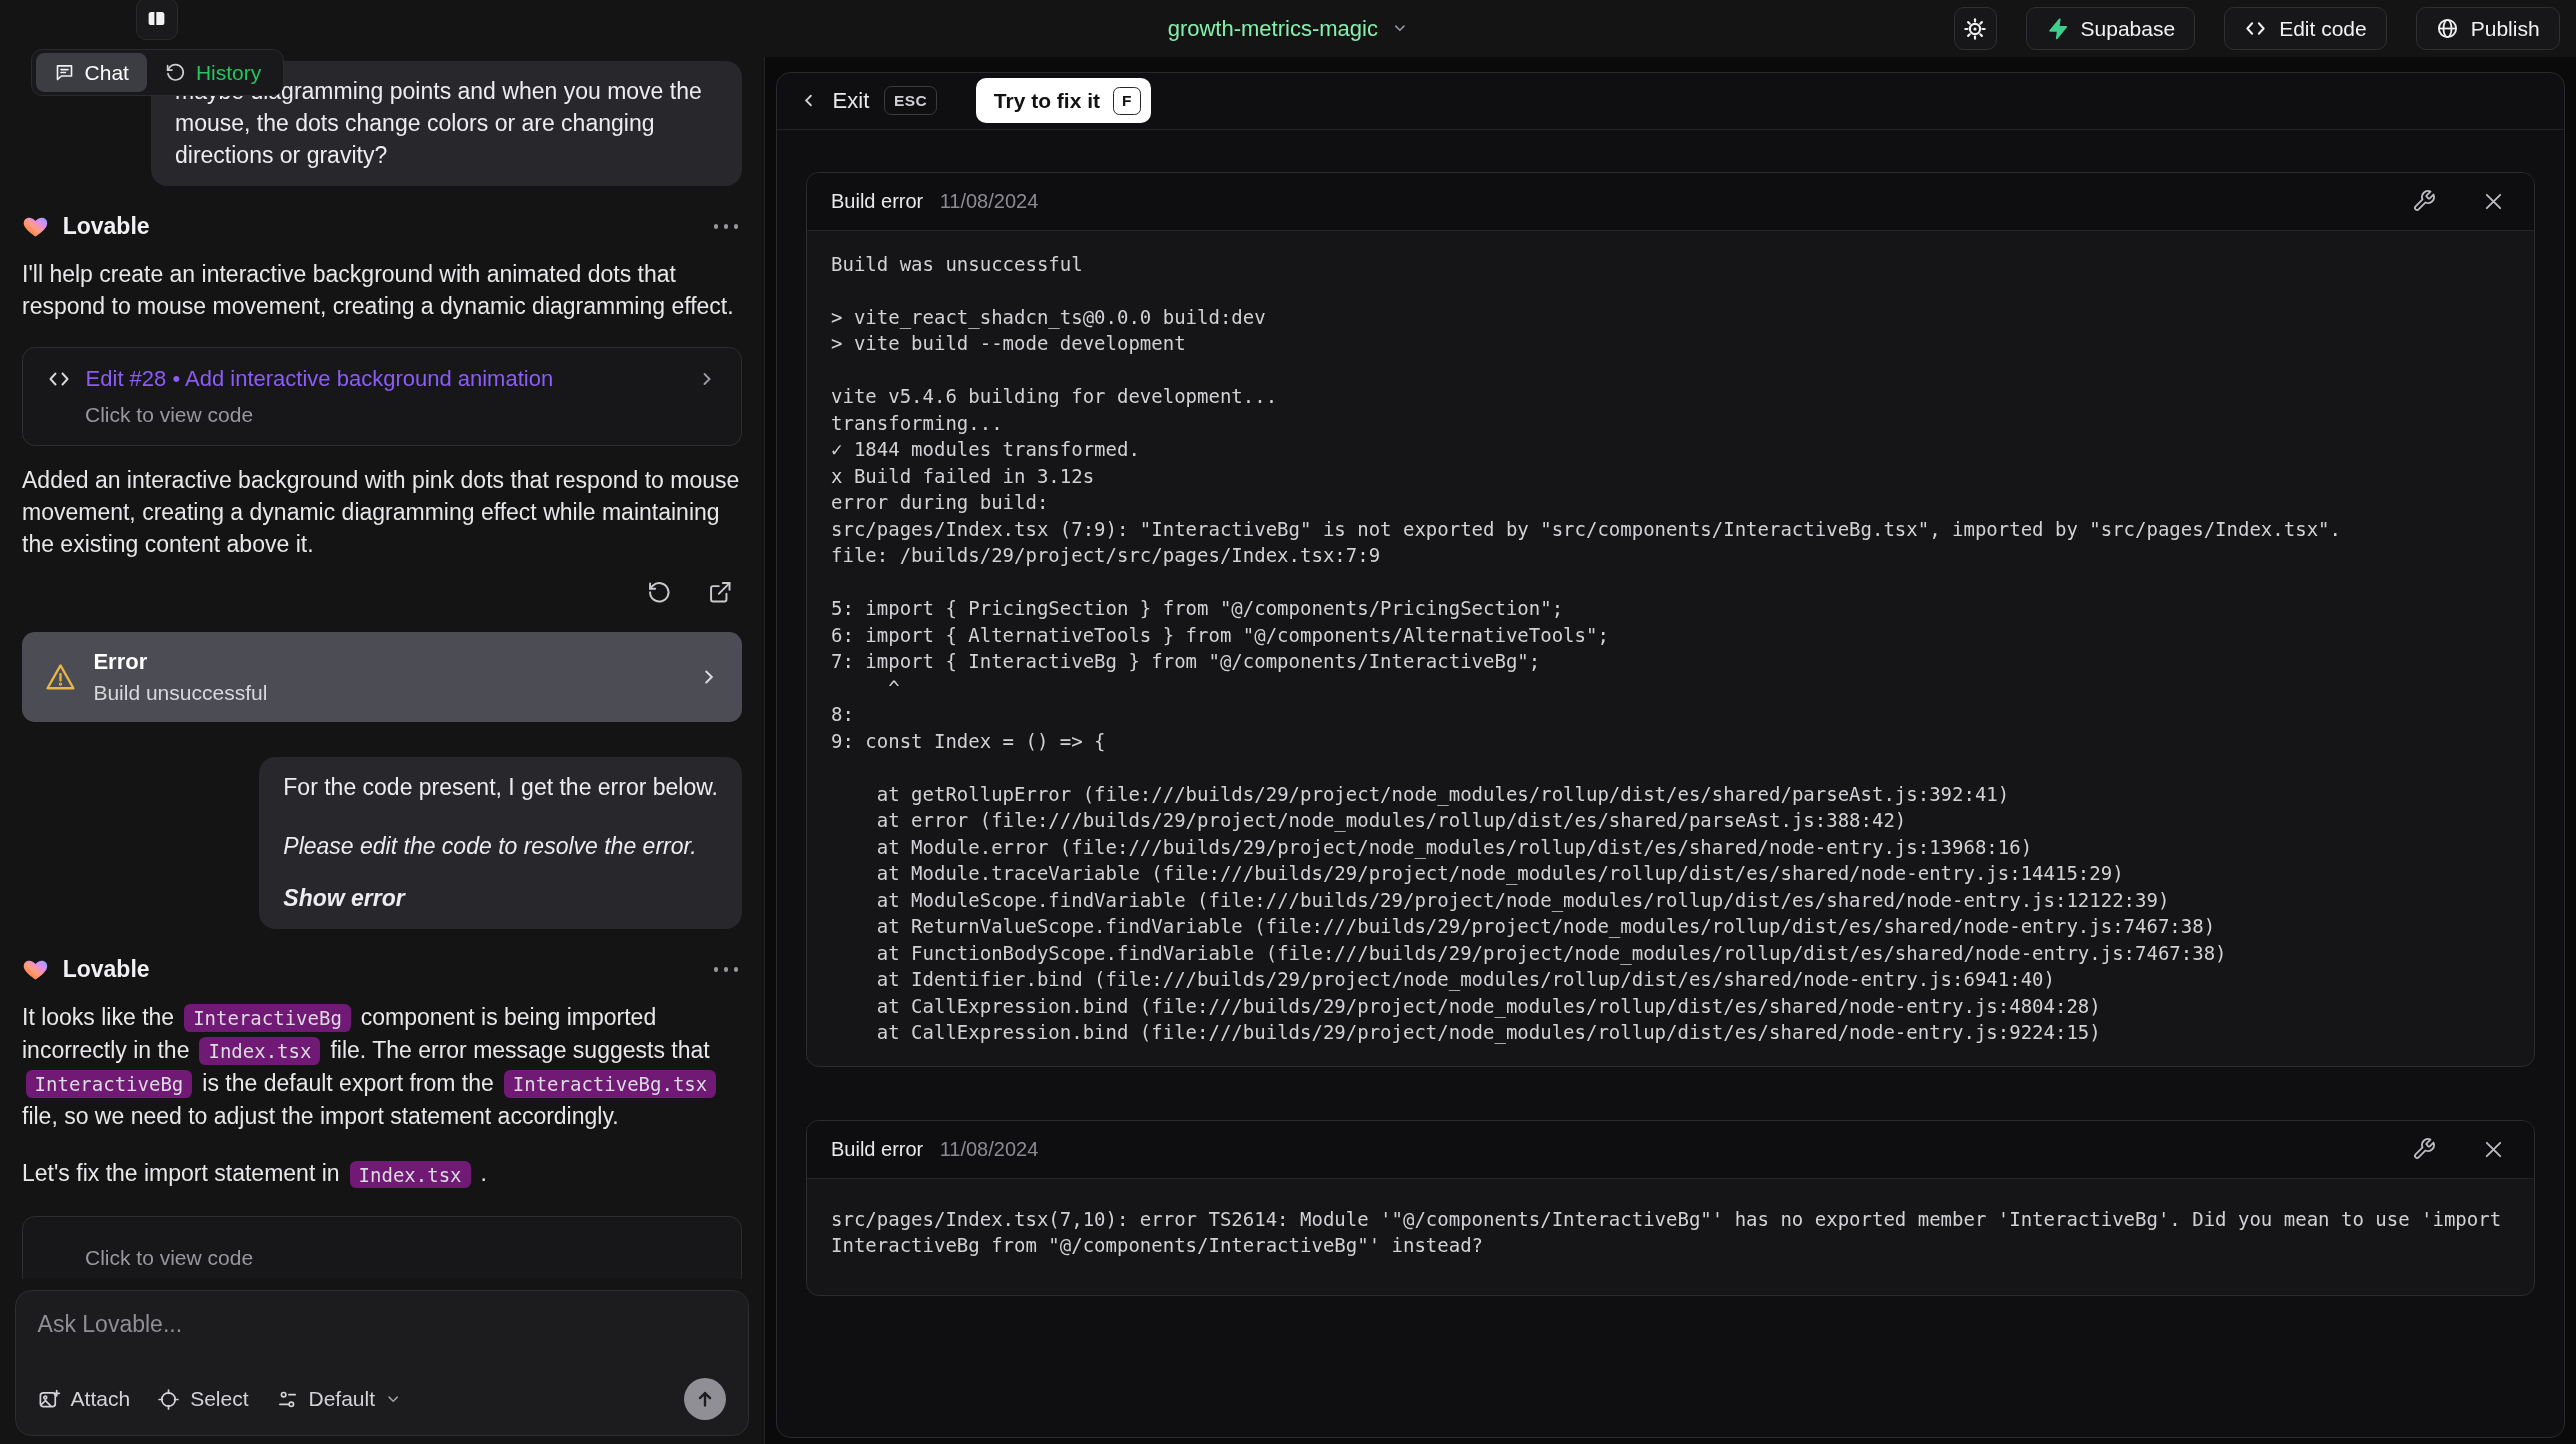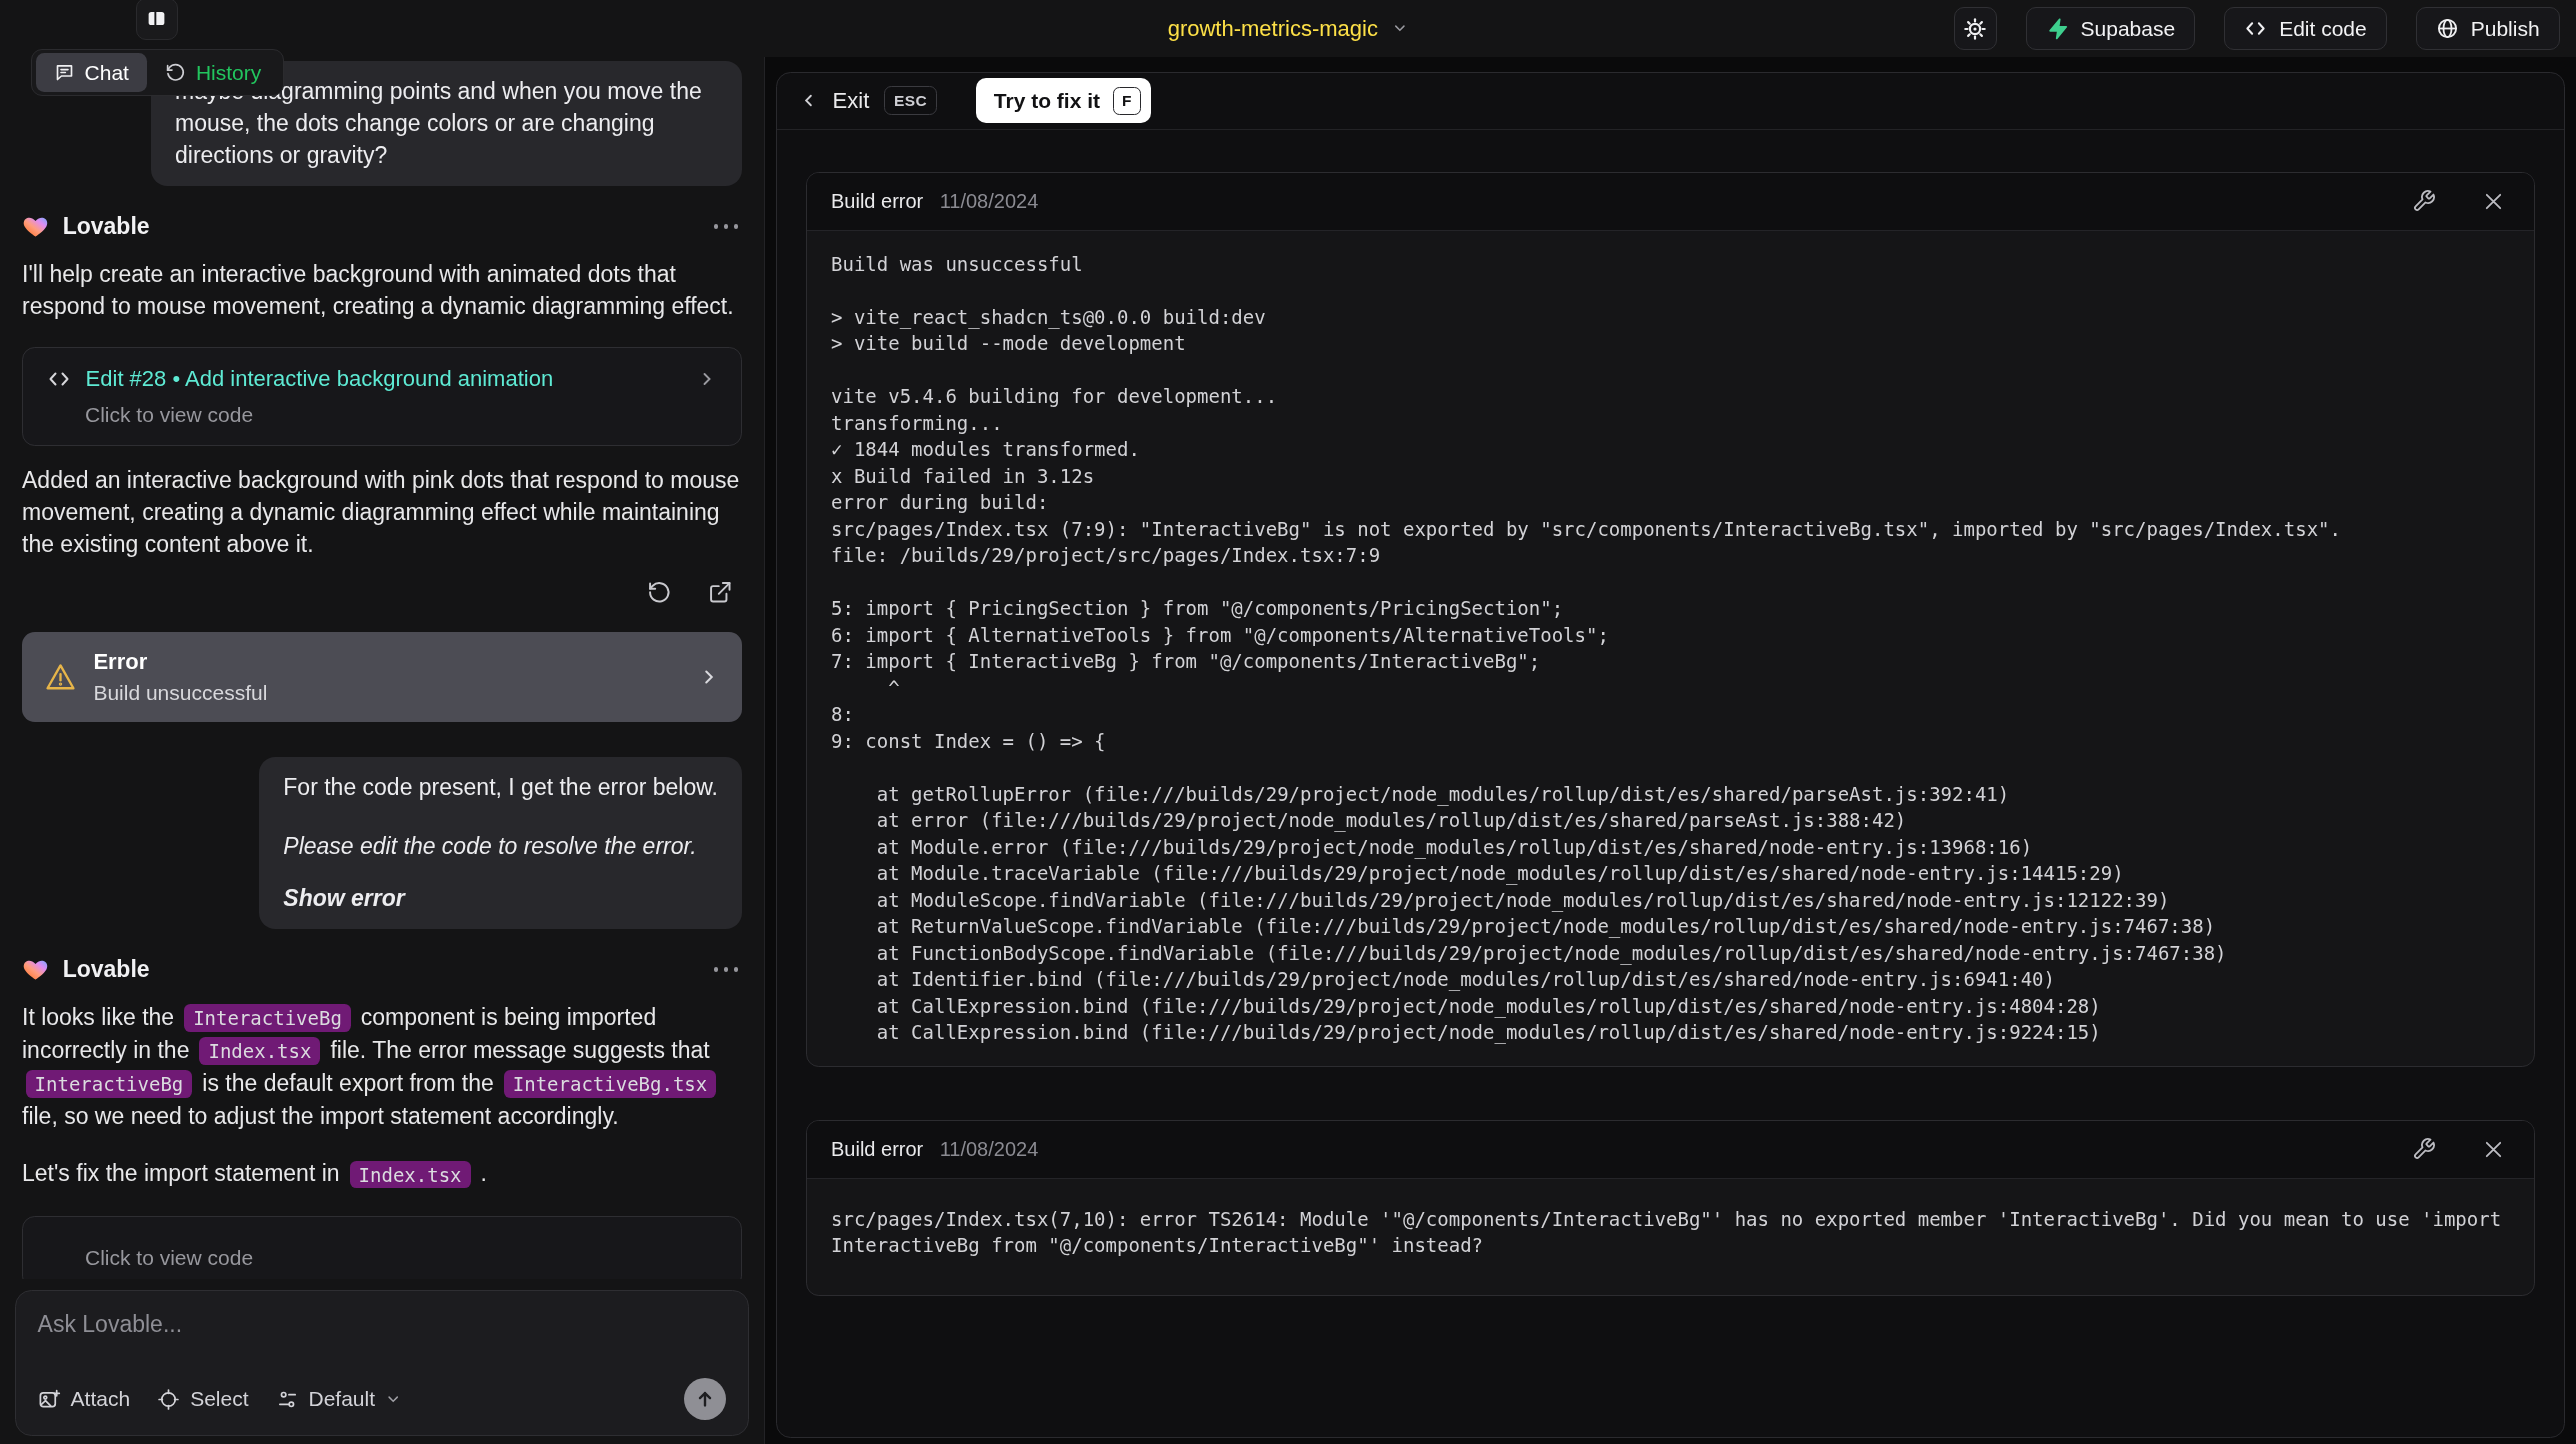--- a/index.html
+++ b/index.html
@@ -28,21 +28,21 @@
     display: flex; align-items: center; margin-left: 14.6px; padding: 3.6px;
     background: #19191b; border: 0.9px solid #2b2b2e; border-radius: 11px;
   }
   .seg-item {
     display: flex; align-items: center; gap: 10px; padding: 7.3px 18px;
     border-radius: 8.2px; font-size: 21px; color: #22c55e; cursor: pointer;
   }
   .seg-item.active { background: #3c3c43; color: #ffffff; }
   .tb-title {
     position: absolute; left: 50%; top: 50%; transform: translate(-50%,-50%);
-    display: flex; align-items: center; gap: 14px; font-size: 22px; color: #fde047;
+    display: flex; align-items: center; gap: 14px; font-size: 22px; color: #86efac;
     cursor: pointer;
   }
   .tb-right { margin-left: auto; display: flex; align-items: center; gap: 29px; }
   .tb-btn {
     display: flex; align-items: center; gap: 12px; height: 43px; padding: 0 19px;
     border: 0.9px solid #303034; border-radius: 10px; background: #17171a;
     font-size: 21px; color: #f2f2f4; cursor: pointer; white-space: nowrap;
   }
   .tb-icon-btn {
     width: 43px; height: 43px; display: flex; align-items: center; justify-content: center;
@@ -75,21 +75,21 @@
   .chip {
     font-family: "DejaVu Sans Mono", "Liberation Mono", monospace;
     font-size: 19px; background: #701a75; color: #dbdbdf;
     border-radius: 6.4px; padding: 2.7px 9px; margin: 0 3.6px; white-space: nowrap;
   }
 
   .edit-card {
     margin-top: 25.5px; border: 0.9px solid #2e2e32; border-radius: 12.8px;
     padding: 18px 24px; cursor: pointer; background: #17171a; flex: none;
   }
-  .edit-row1 { display: flex; align-items: center; gap: 14.6px; font-size: 22px; color: #5eead4; }
+  .edit-row1 { display: flex; align-items: center; gap: 14.6px; font-size: 22px; color: #8b5cf6; }
   .edit-row1 .grow { flex: 1; }
   .edit-row2 { margin-top: 11px; padding-left: 38px; font-size: 21px; color: #97979d; }
 
   .action-row { display: flex; justify-content: flex-end; gap: 25.5px; margin-top: 14.6px; padding-right: 3.6px; }
   .icon-ghost { padding: 5.5px; cursor: pointer; }
 
   .error-card {
     margin-top: 22px; background: #4c4c54; border-radius: 12.8px;
     padding: 16.4px 22px; display: flex; align-items: center; gap: 16.4px; cursor: pointer; flex: none;
   }

